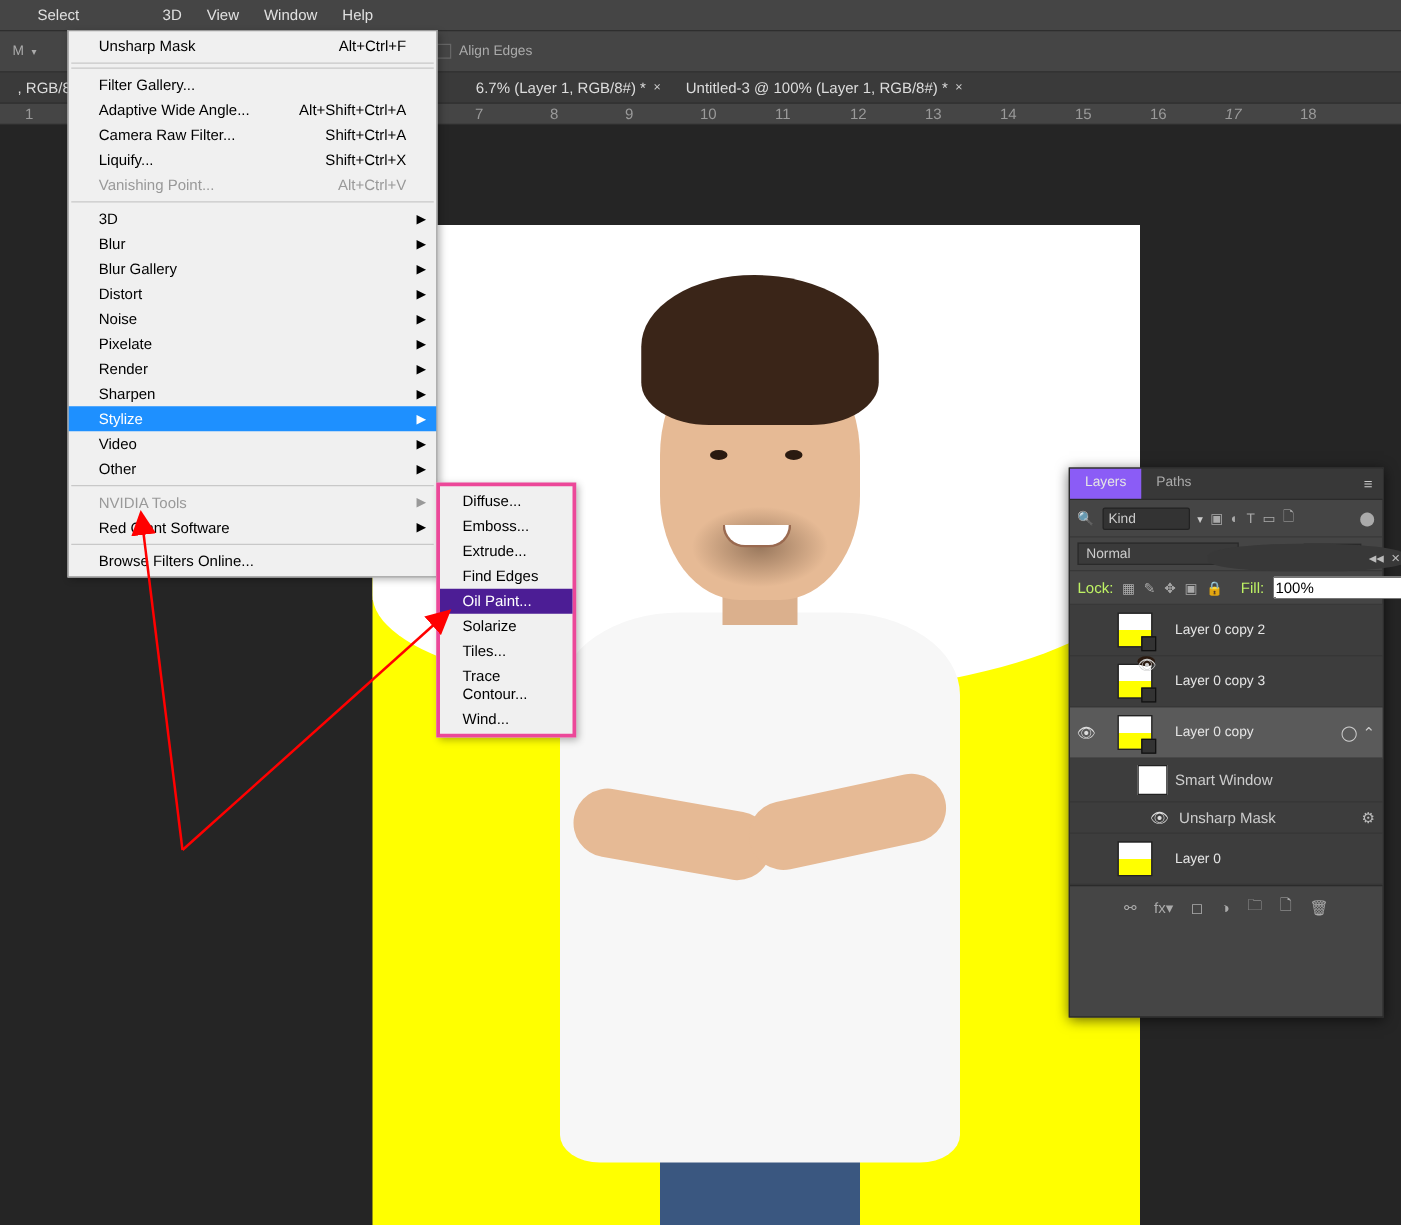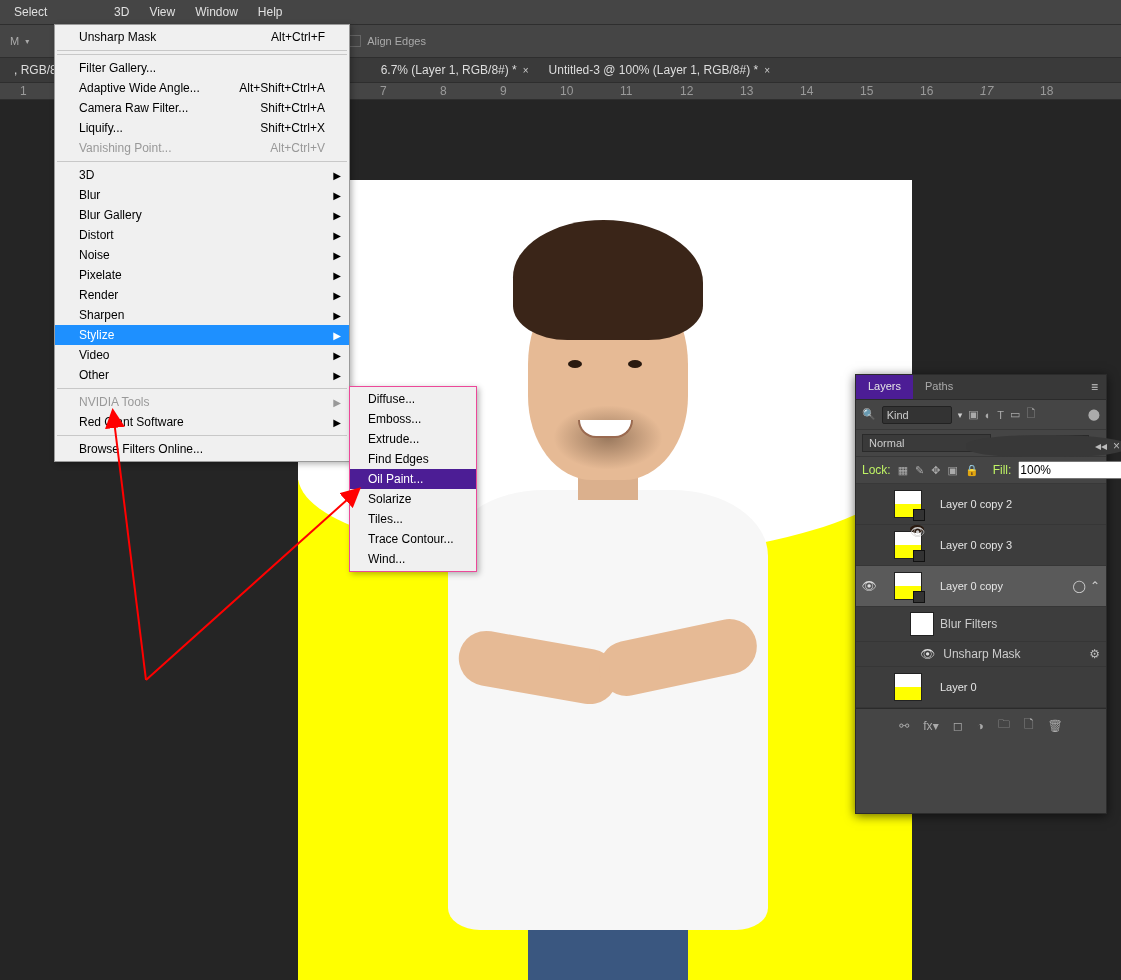--- a/index.html
+++ b/index.html
@@ -1,19 +1,19 @@
 <!DOCTYPE html>
 <html><head>
 <meta charset="utf-8">
 <style>
 * { margin: 0; padding: 0; box-sizing: border-box; font-family: "Segoe UI", Tahoma, sans-serif; font-size: 12px; }
 body { background: #252525; color: #ccc; width: 1121px; height: 980px; overflow: hidden; position: relative; }
 
 
-.menubar { background: #454545; height: 24px; display: flex; align-items: center; padding: 0 4px; color: #e0e0e0; }
+.menubar { background: #454545; height: 24px; display: flex; align-items: center; padding: 0 20px; color: #e0e0e0; }
 .menubar .item { padding: 3px 10px; cursor: pointer; }
 .menubar .item.active { background: #e6e6e6; color: #737373; margin-top: 44px; }
 
 
 .options-bar { background: #454545; height: 34px; border-top: 1px solid #2e2e2e; border-bottom: 1px solid #2e2e2e; display: flex; align-items: center; padding: 0 10px; color: #aaa; }
 .options-bar .group { display: flex; align-items: center; gap: 6px; margin-right: 20px; }
 .options-bar .checkbox { width: 12px; height: 12px; border: 1px solid #666; display: inline-block; }
 .options-bar .label { font-size: 11px; }
 .options-bar .chev { font-size: 8px; }
 
@@ -46,34 +46,34 @@
 
 
 .dropdown { position: absolute; left: 54px; top: 24px; width: 296px; background: #f0f0f0; color: #000; border: 1px solid #9a9a9a; box-shadow: 2px 2px 6px rgba(0,0,0,0.3); z-index: 100; padding: 2px 0; }
 .dropdown .row { display: flex; justify-content: space-between; align-items: center; padding: 3px 24px 3px 24px; font-size: 12px; position: relative; }
 .dropdown .row.disabled { color: #999; }
 .dropdown .row.highlight { background: #1e90ff; color: #fff; }
 .dropdown .row .arrow { font-size: 10px; position: absolute; right: 8px; }
 .dropdown .sep { height: 1px; background: #c8c8c8; margin: 3px 2px; }
 
 
-.submenu { position: absolute; left: 349px; top: 386px; width: 128px; background: #f0f0f0; color: #000; border: 1px solid #ec4899; box-shadow: 2px 2px 6px rgba(0,0,0,0.3); z-index: 101; padding: 2px 0; }
+.submenu { position: absolute; left: 349px; top: 386px; width: 112px; background: #f0f0f0; color: #000; border: 3px solid #ec4899; box-shadow: 2px 2px 6px rgba(0,0,0,0.3); z-index: 101; padding: 2px 0; }
 .submenu .row { padding: 3px 18px; font-size: 12px; }
 .submenu .row.highlight { background: #4c1d95; color: #fff; }
 
 
 .arrow-svg { position: absolute; left: 0; top: 0; width: 1121px; height: 980px; pointer-events: none; z-index: 200; }
 
 
 .layers-panel { position: absolute; right: 14px; top: 374px; width: 252px; height: 440px; background: #454545; border: 1px solid #2b2b2b; box-shadow: 0 2px 10px rgba(0,0,0,0.6); z-index: 90; color: #ccc; }
 .layers-panel .head { height: 22px; background: #383838; display: flex; align-items: center; justify-content: flex-end; gap: 6px; padding: 0 6px; font-size: 10px; }
 .layers-panel .head .ctl { cursor: pointer; color: #bbb; }
 .layers-panel .tabs { display: flex; background: #383838; border-bottom: 1px solid #2b2b2b; }
 .layers-panel .tabs .t { padding: 5px 12px; font-size: 11px; color: #aaa; }
-.layers-panel .tabs .t.active { background: #4c1d95; color: #e5e5e5; }
+.layers-panel .tabs .t.active { background: #8b5cf6; color: #e5e5e5; }
 .layers-panel .tabs .menu { margin-left: auto; padding: 5px 8px; cursor: pointer; }
 .layers-panel .filter-row { display: flex; align-items: center; gap: 6px; padding: 5px 6px; border-bottom: 1px solid #383838; }
 .layers-panel .filter-row .search { background: #333; border: 1px solid #222; color: #ccc; font-size: 11px; padding: 2px 4px; width: 70px; border-radius: 2px; }
 .layers-panel .filter-row .ic { color: #aaa; font-size: 11px; cursor: pointer; }
 .layers-panel .blend-row { display: flex; align-items: center; gap: 6px; padding: 4px 6px; border-bottom: 1px solid #383838; }
 .layers-panel .blend-row select { background: #3a3a3a; color: #ccc; border: 1px solid #2a2a2a; font-size: 11px; padding: 1px 2px; flex: 1; }
 .layers-panel .blend-row .lbl { font-size: 11px; color: #bbb; }
 .layers-panel .blend-row .val { background: #3a3a3a; border: 1px solid #2a2a2a; font-size: 11px; width: 46px; padding: 1px 2px; color: #ccc; }
 .layers-panel .lock-row { display: flex; align-items: center; gap: 7px; padding: 4px 6px; border-bottom: 1px solid #383838; font-size: 11px; }
 .layers-panel .lock-row .ic { color: #aaa; cursor: pointer; font-size: 11px; }
@@ -337,21 +337,21 @@
       <span class="thumb mini so"></span>
       <span class="nm">Layer 0 copy</span>
       <span class="tail">
           <span>◯</span>
           <span>⌃</span>
         </span>
     </div>
     <div class="smart">
       <span class="eye" style="width:14px;">👁</span>
       <span class="mask"></span>
-      <span class="nm">Blur Filters</span>
+      <span class="nm">Smart Window</span>
     </div>
     <div class="filter-effect">
       <span class="eye2">👁</span>
       <span>Unsharp Mask</span>
       <span class="slider">⚙</span>
     </div>
     <div class="layer">
       <span class="eye"></span>
       <span class="thumb mini"></span>
       <span class="nm">Layer 0</span>

